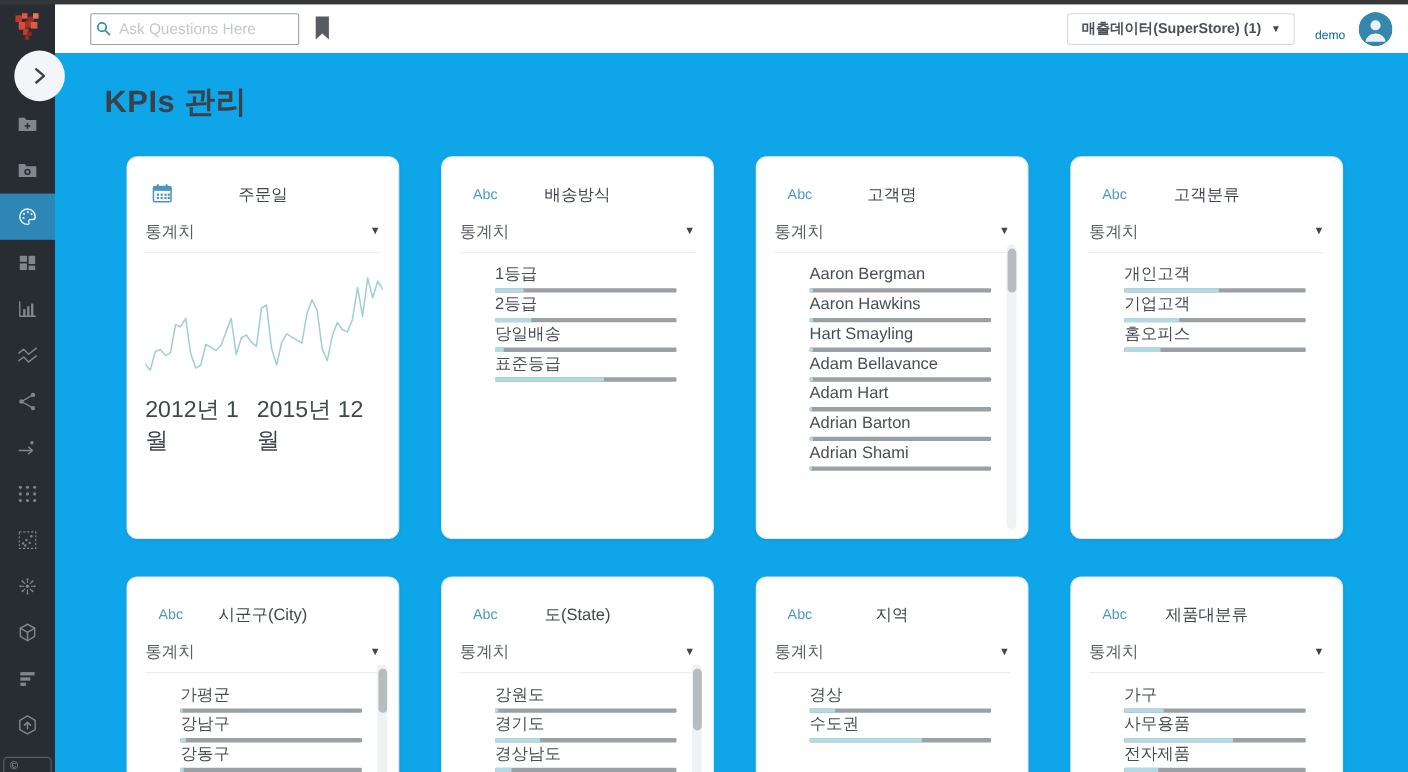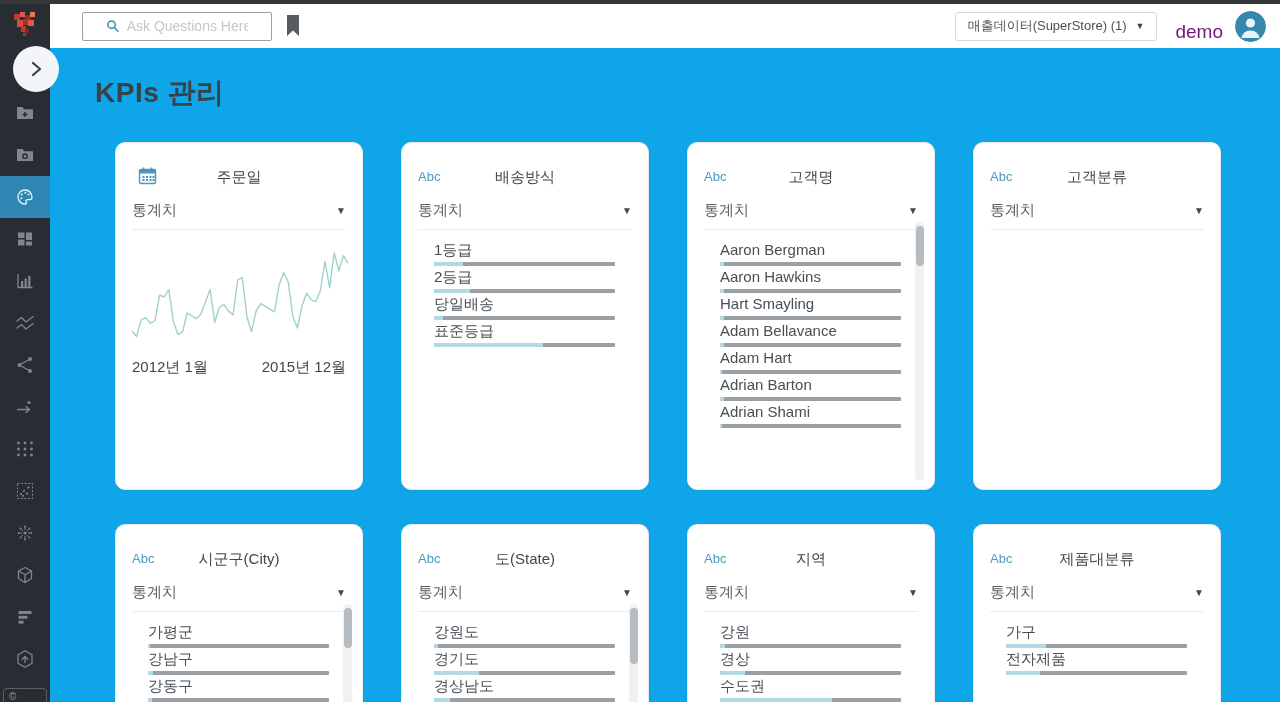--- a/index.html
+++ b/index.html
@@ -13,49 +13,49 @@
   .nav-item { width:50px; height:42px; display:flex; align-items:center; justify-content:center; cursor:pointer; }
   .nav-item.active { background:#2e86b4; }
   .nav-icon { width:20px; height:20px; display:block; }
   .side-bottom-box { position:absolute; left:3px; right:3px; bottom:-12px; height:26px; border:1px solid #5a6065; border-radius:4px; color:#9aa1a7; font-size:10px; padding:2px 0 0 5px; }
 
   
   .collapse-tab { position:absolute; left:13px; top:46px; width:46px; height:46px; border-radius:50%; background:#f3f5f8; z-index:12; display:flex; align-items:center; justify-content:center; cursor:pointer; }
 
   
   .header { position:absolute; left:50px; top:4px; right:0; height:44px; background:#ffffff; display:flex; align-items:center; padding:0 14px 0 32px; z-index:8; }
-  .search-box { width:190px; height:29px; border:1px solid #9aa1a7; border-radius:2px; display:flex; align-items:center; padding:0 23px; background:#fff; }
+  .search-box { width:190px; height:29px; border:1px solid #9aa1a7; border-radius:2px; display:flex; align-items:center; padding:0 4px; background:#fff; }
   .search-box input { border:none; outline:none; width:100%; font-size:14px; color:#4a5157; margin-left:7px; font-family:inherit; }
   .search-box input::placeholder { color:#c3c8cc; }
   .bookmark { margin-left:12px; width:18px; height:24px; cursor:pointer; }
   .hspacer { flex:1; }
-  .dataset-select { height:29px; border:1px solid #d7dadd; border-radius:3px; display:flex; align-items:center; padding:0 12px; font-size:13px; color:#4a5258; cursor:pointer; background:#fff; }
+  .dataset-select { height:29px; border:1px solid #d7dadd; border-radius:3px; display:flex; align-items:center; padding:0 12px; font-size:13px; color:#4a5258; cursor:pointer; background:#fff;font-weight:bold; }
   .dataset-select .caret { margin-left:9px; font-size:9px; color:#3f464c; }
-  .username { margin:12px 12px 0 18px; font-size:19px; color:#701a75; }
+  .username { margin:12px 12px 0 18px; font-size:11px; color:#0369a1; }
   .avatar { width:31px; height:31px; border-radius:50%; overflow:hidden; cursor:pointer; }
 
   
   .content { position:absolute; left:50px; top:48px; right:0; bottom:0; background:#0ea5e9; overflow:hidden; }
   .page-title { position:absolute; left:45px; top:26px; font-size:28px; font-weight:600; color:#3a4249; letter-spacing:0.5px; }
   .grid { position:absolute; left:65px; top:94px; display:grid; grid-template-columns:repeat(4,248px); column-gap:38px; row-gap:34px; }
 
   .card { width:248px; height:348px; background:#fff; border:1px solid #e7e9ec; border-radius:10px; box-shadow:0 1px 3px rgba(40,50,60,.05); position:relative; overflow:hidden; }
   .card-head { position:relative; margin-top:25px; height:20px; }
   .field-icon { position:absolute; left:22px; top:-2px; width:19px; height:19px; }
-  .abc-label { position:absolute; left:16px; top:1px; font-size:13px; color:#4c9ac1; }
+  .abc-label { position:absolute; left:28px; top:1px; font-size:13px; color:#4c9ac1; }
   .card-title { text-align:center; font-size:15px; color:#3f474d; }
   .stat-row { display:flex; justify-content:space-between; align-items:center; margin:13px 16px 0 16px; cursor:pointer; }
   .stat-label { font-size:15px; color:#555d63; }
   .stat-caret { font-size:10px; color:#40474d; }
   .divider { margin:9px 16px 0 16px; border-bottom:1px solid #e9ebee; }
 
   .chart-wrap { margin:12px 16px 0 16px; height:108px; }
-  .date-row { display:flex; justify-content:space-between; margin:8px 16px 0 16px; font-size:15px; color:#3f474d; }
-
-  .list { margin-top:12px; }
+  .date-row { display:flex; justify-content:space-between; margin:8px 16px 0 16px; font-size:21px; color:#3f474d; }
+
+  .list { margin-top:12px;margin-left:16px; }
   .list-item { height:27px; padding-left:32px; padding-right:33px; cursor:pointer; }
   .scrollable .list-item { }
   .item-label { font-size:15px; line-height:16px; color:#474e54; margin-bottom:4px; white-space:nowrap; }
   .bar-track { height:4px; background:#9aa0a4; border-radius:1px; overflow:hidden; }
   .bar-fill { height:100%; background:#b2dae4; }
 
   .scrollbar { position:absolute; top:79px; bottom:8px; right:10px; width:9px; background:#f0f1f3; border-radius:5px; }
   .scroll-thumb { position:absolute; top:4px; left:0.5px; width:8px; background:#b7bcc0; border-radius:4px; cursor:pointer; }
 </style>
 </head>
@@ -372,20 +372,40 @@
       <div class="card">
     <div class="card-head">
       <span class="abc-label">Abc</span>
       <div class="card-title">고객분류</div>
     </div>
     <div class="stat-row">
       <span class="stat-label">통계치</span>
       <span class="stat-caret">▼</span>
     </div>
     <div class="divider"></div>
+        <div class="list">
+        <div class="list-item">
+          <div class="item-label">개인고객</div>
+          <div class="bar-track">
+            <div class="bar-fill" style="width:52%"></div>
+          </div>
+        </div>
+        <div class="list-item">
+          <div class="item-label">기업고객</div>
+          <div class="bar-track">
+            <div class="bar-fill" style="width:30%"></div>
+          </div>
+        </div>
+        <div class="list-item">
+          <div class="item-label">홈오피스</div>
+          <div class="bar-track">
+            <div class="bar-fill" style="width:20%"></div>
+          </div>
+        </div>
+        </div>
       </div>
       <div class="card scrollable">
     <div class="card-head">
       <span class="abc-label">Abc</span>
       <div class="card-title">시군구(City)</div>
     </div>
     <div class="stat-row">
       <span class="stat-label">통계치</span>
       <span class="stat-caret">▼</span>
     </div>
@@ -453,26 +473,20 @@
       <span class="abc-label">Abc</span>
       <div class="card-title">지역</div>
     </div>
     <div class="stat-row">
       <span class="stat-label">통계치</span>
       <span class="stat-caret">▼</span>
     </div>
     <div class="divider"></div>
         <div class="list">
         <div class="list-item">
-          <div class="item-label">강원</div>
-          <div class="bar-track">
-            <div class="bar-fill" style="width:3%"></div>
-          </div>
-        </div>
-        <div class="list-item">
           <div class="item-label">경상</div>
           <div class="bar-track">
             <div class="bar-fill" style="width:14%"></div>
           </div>
         </div>
         <div class="list-item">
           <div class="item-label">수도권</div>
           <div class="bar-track">
             <div class="bar-fill" style="width:62%"></div>
           </div>
@@ -490,20 +504,26 @@
     </div>
     <div class="divider"></div>
         <div class="list">
         <div class="list-item">
           <div class="item-label">가구</div>
           <div class="bar-track">
             <div class="bar-fill" style="width:22%"></div>
           </div>
         </div>
         <div class="list-item">
+          <div class="item-label">사무용품</div>
+          <div class="bar-track">
+            <div class="bar-fill" style="width:60%"></div>
+          </div>
+        </div>
+        <div class="list-item">
           <div class="item-label">전자제품</div>
           <div class="bar-track">
             <div class="bar-fill" style="width:19%"></div>
           </div>
         </div>
         </div>
       </div>
     </div>
 </div>
 

